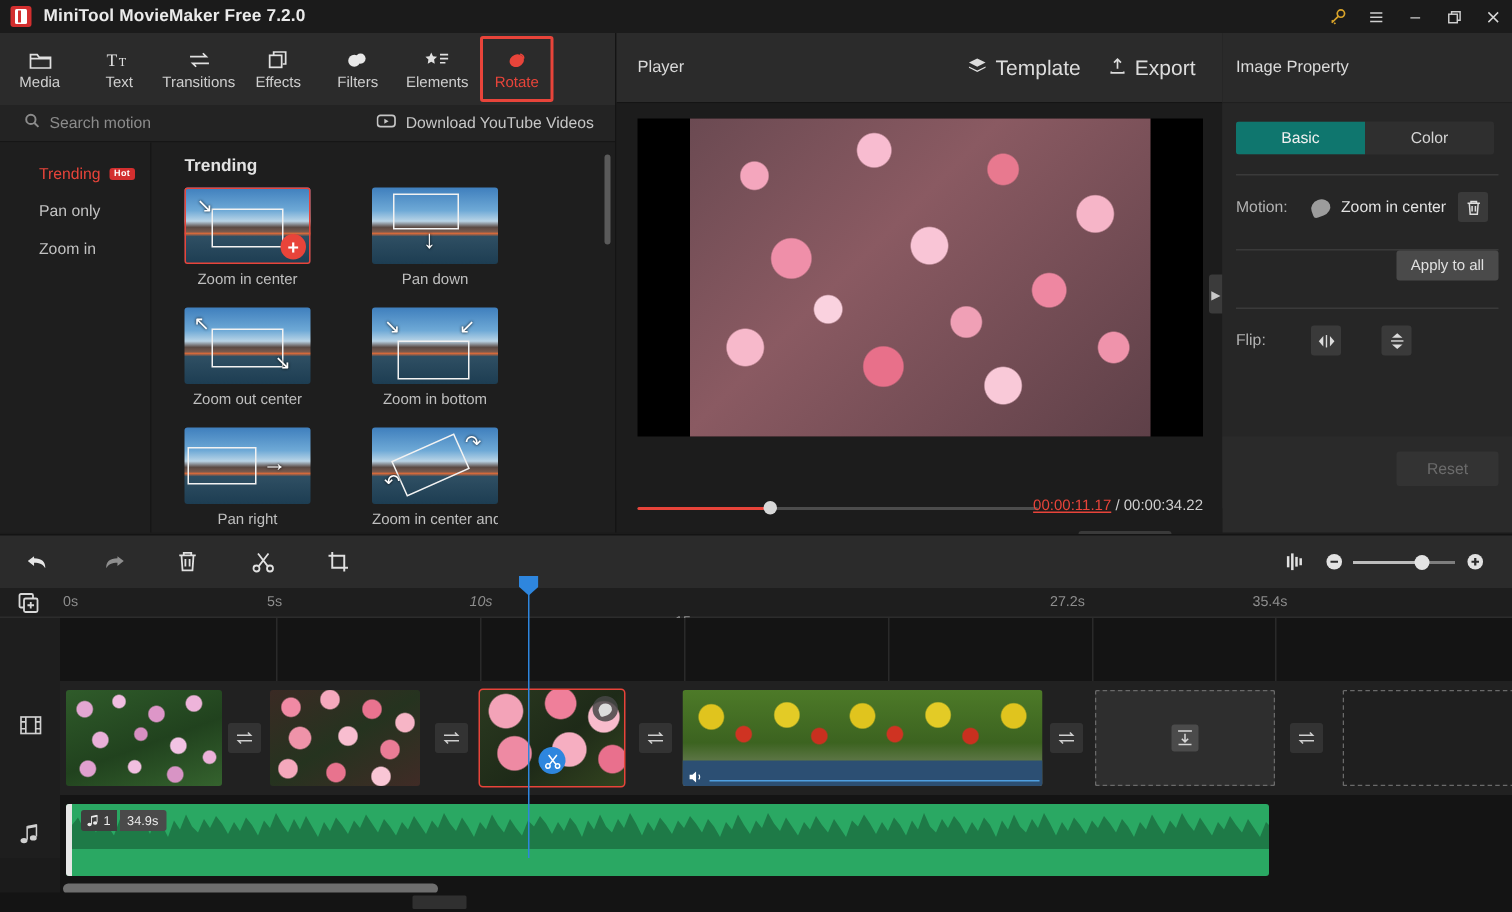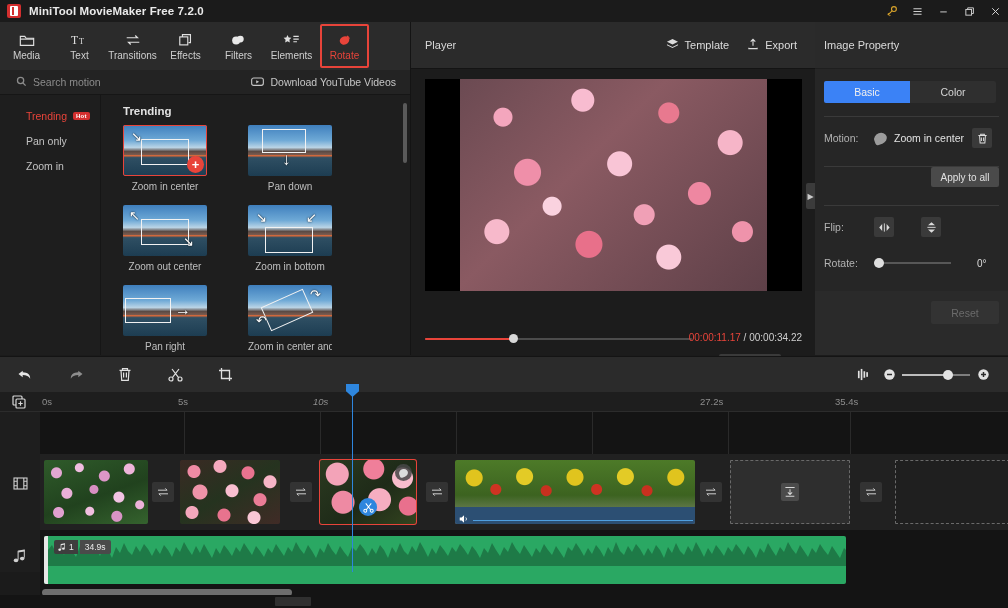--- a/index.html
+++ b/index.html
@@ -95,21 +95,21 @@
     position: absolute; right: 3px; bottom: 3px; width: 17px; height: 17px; border-radius: 50%;
     background: #e8443a; color: #fff; font-size: 13px; line-height: 17px; text-align: center; font-weight: bold;
   }
   .cap { font-size: 10px; color: #bfbfbf; text-align: center; margin-top: 5px; white-space: nowrap; overflow: hidden; }
   .lib-scroll { position: absolute; right: 3px; top: 8px; width: 4px; height: 60px; background: #5a5a5a; border-radius: 2px; }
 
   
   .player { position: absolute; left: 410px; top: 22px; width: 405px; height: 333px; background: #1c1c1c; border-left: 1px solid #141414; }
   .player-head { height: 47px; background: #2b2b2b; display: flex; align-items: center; border-bottom: 1px solid #141414; }
   .player-head .ptitle { font-size: 11px; color: #d9d9d9; margin-left: 14px; }
-  .phbtn { display: flex; align-items: center; gap: 6px; font-size: 11px; color: #dcdcdc; margin-right: 18px; }
+  .phbtn { display: flex; align-items: center; gap: 6px; font-size: 14px; color: #dcdcdc; margin-right: 18px; }
   .stage { position: absolute; left: 0; top: 47px; width: 405px; height: 258px; background: #1c1c1c; }
   .video {
     position: absolute; left: 14px; top: 10px; width: 377px; height: 212px; background: #000;
   }
   .video .pic {
     position: absolute; left: 35px; top: 0; width: 307px; height: 212px;
     background:
       radial-gradient(circle at 14% 18%, #f4a6bd 0 9px, transparent 10px),
       radial-gradient(circle at 40% 10%, #f8bcd0 0 11px, transparent 12px),
       radial-gradient(circle at 68% 16%, #e8798f 0 10px, transparent 11px),
@@ -124,41 +124,41 @@
       radial-gradient(circle at 30% 60%, #fad2df 0 9px, transparent 10px),
       radial-gradient(circle at 60% 64%, #f0a0b6 0 10px, transparent 11px),
       linear-gradient(135deg, #6b4a52 0%, #8a5a62 40%, #5e4048 100%);
   }
   .ctrl { position: absolute; left: 0; top: 305px; width: 405px; height: 50px; }
   .seek { position: absolute; left: 14px; top: 10px; width: 267px; height: 4px; }
   .seek-bg { position: absolute; left: 0; top: 1px; width: 267px; height: 2px; background: #4c4c4c; border-radius: 1px; }
   .seek-fill { position: absolute; left: 0; top: 1px; width: 88px; height: 2px; background: #e8443a; border-radius: 1px; }
   .seek-knob { position: absolute; left: 84px; top: -3px; width: 9px; height: 9px; border-radius: 50%; background: #d8d8d8; }
   .time { position: absolute; right: 14px; top: 5px; font-size: 10px; }
-  .time .cur { color: #e8443a; }
+  .time .cur { color: #e8443a; text-decoration: underline; }
   .time .tot { color: #cfcfcf; }
   .row2 { position: absolute; left: 14px; top: 27px; right: 10px; display: flex; align-items: center; }
   .pbtn { width: 31px; height: 18px; display: flex; align-items: center; justify-content: flex-start; color: #e6e6e6; }
   .vol { display: flex; align-items: center; gap: 0; margin-left: 2px; }
   .vol-track { width: 78px; height: 2px; background: #6d6d6d; margin-left: 10px; position: relative; }
   .vol-knob { position: absolute; right: -4px; top: -3px; width: 8px; height: 8px; border-radius: 50%; background: #d8d8d8; }
   .ratio {
     margin-left: auto; width: 62px; height: 19px; background: #3a3a3a; border-radius: 2px;
     display: flex; align-items: center; justify-content: space-between; padding: 0 7px;
     font-size: 10px; color: #d0d0d0;
   }
   .fsbtn { margin-left: 12px; color: #e2e2e2; display: flex; align-items: center; }
 
   
   .props { position: absolute; left: 815px; top: 22px; width: 193px; height: 333px; background: #2a2a2a; }
   .props-head { height: 47px; display: flex; align-items: center; padding-left: 9px; font-size: 11px; color: #dadada; border-bottom: 1px solid #1f1f1f; }
   .props-body { position: absolute; left: 0; top: 47px; width: 193px; height: 238px; background: #262626; padding: 0 9px; }
   .segctl { margin-top: 12px; width: 172px; height: 22px; display: flex; border-radius: 2px; overflow: hidden; background: #2f2f2f; }
   .seg { flex: 1; display: flex; align-items: center; justify-content: center; font-size: 10.5px; color: #d5d5d5; }
-  .seg.on { background: #3b82f6; color: #f0f0f0; }
+  .seg.on { background: #0f766e; color: #f0f0f0; }
   .hr { height: 1px; background: #3a3a3a; margin: 13px 0 0 0; }
   .prow { display: flex; align-items: center; height: 30px; margin-top: 6px; }
   .plabel { width: 50px; font-size: 10.5px; color: #b3b3b3; }
   .motion-dot {
     width: 13px; height: 11px; border-radius: 50% 50% 50% 20%; background: #9c9c9c;
     transform: rotate(-20deg); margin-right: 7px;
   }
   .motion-name { font-size: 10.5px; color: #e2e2e2; }
   .sqbtn {
     width: 20px; height: 20px; background: #3a3a3a; border-radius: 2px;
@@ -580,28 +580,20 @@
         </div>
         <div class="sqbtn" style="margin-left:27px;">
           <svg width="11" height="13" viewBox="0 0 12 14" fill="#dcdcdc">
             <path d="M2.2 4.5L6 1.2l3.8 3.3z"></path>
               <rect x="1.5" y="6.3" width="9" height="1"></rect>
             <path d="M2.2 9.3L6 12.6l3.8-3.3z"></path>
           </svg>
         </div>
       </div>
 
-      <div class="prow">
-        <div class="plabel">Rotate:</div>
-        <div class="slider">
-          <span class="track"></span>
-          <span class="knob" style="left:0px;"></span>
-        </div>
-        <div class="rotval">0°</div>
-      </div>
     </div>
     <div class="props-foot">
       <div class="resetbtn">Reset</div>
     </div>
   </div>
 
   <div class="tl-toolbar">
     <div class="tbtn">
       <svg width="17" height="14" viewBox="0 0 18 15" fill="#e6e6e6">
         <path d="M6 3L1.5 6.5 6 10V7.6c4 0 6.5 1.2 8 4 .3-4.6-2.6-7-8-7.1z"></path>

